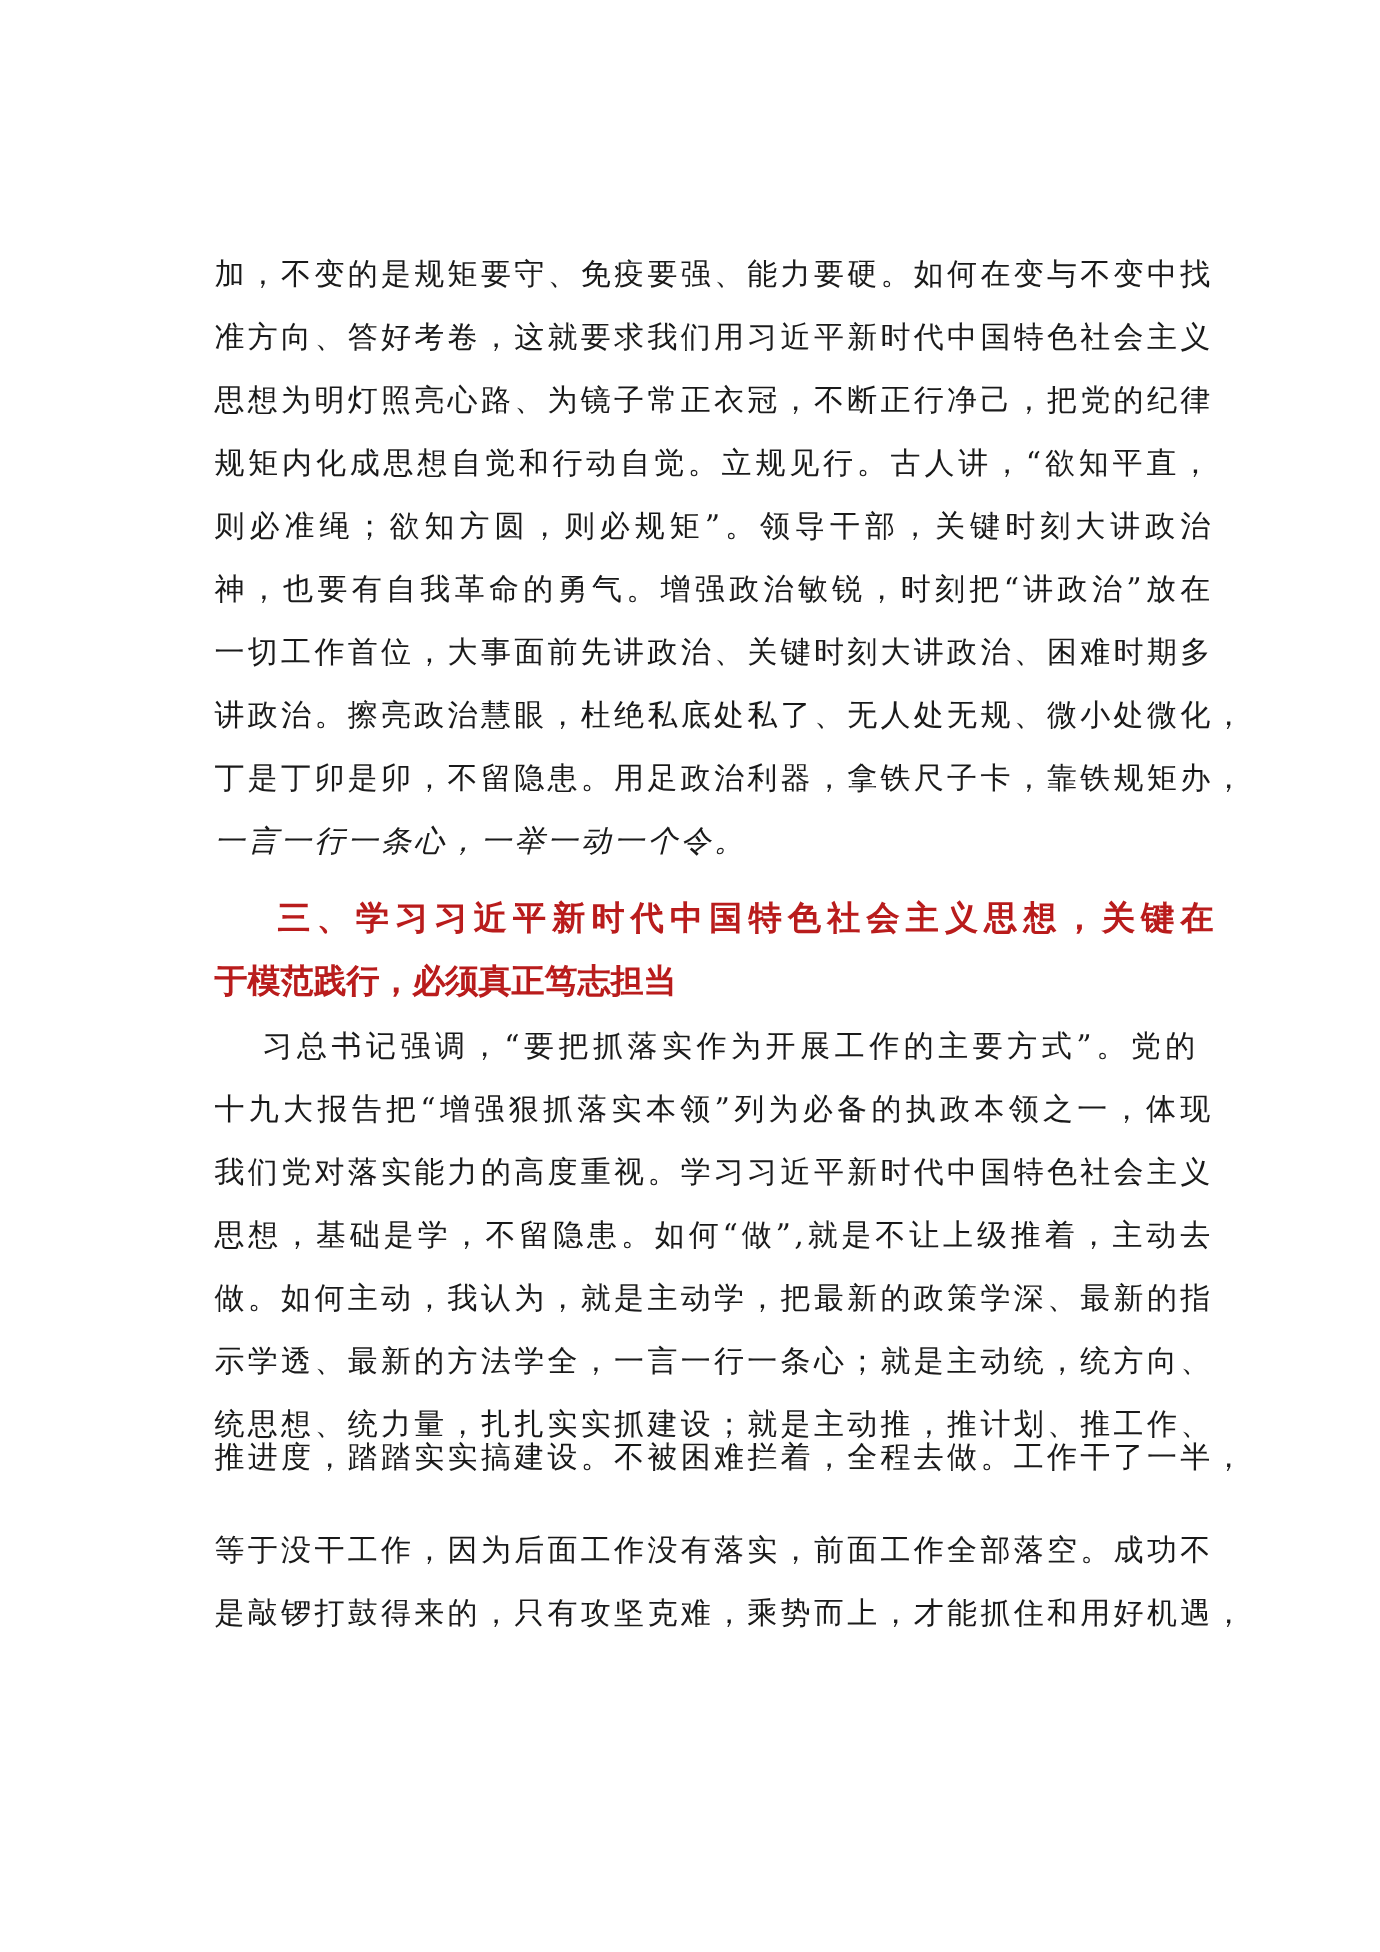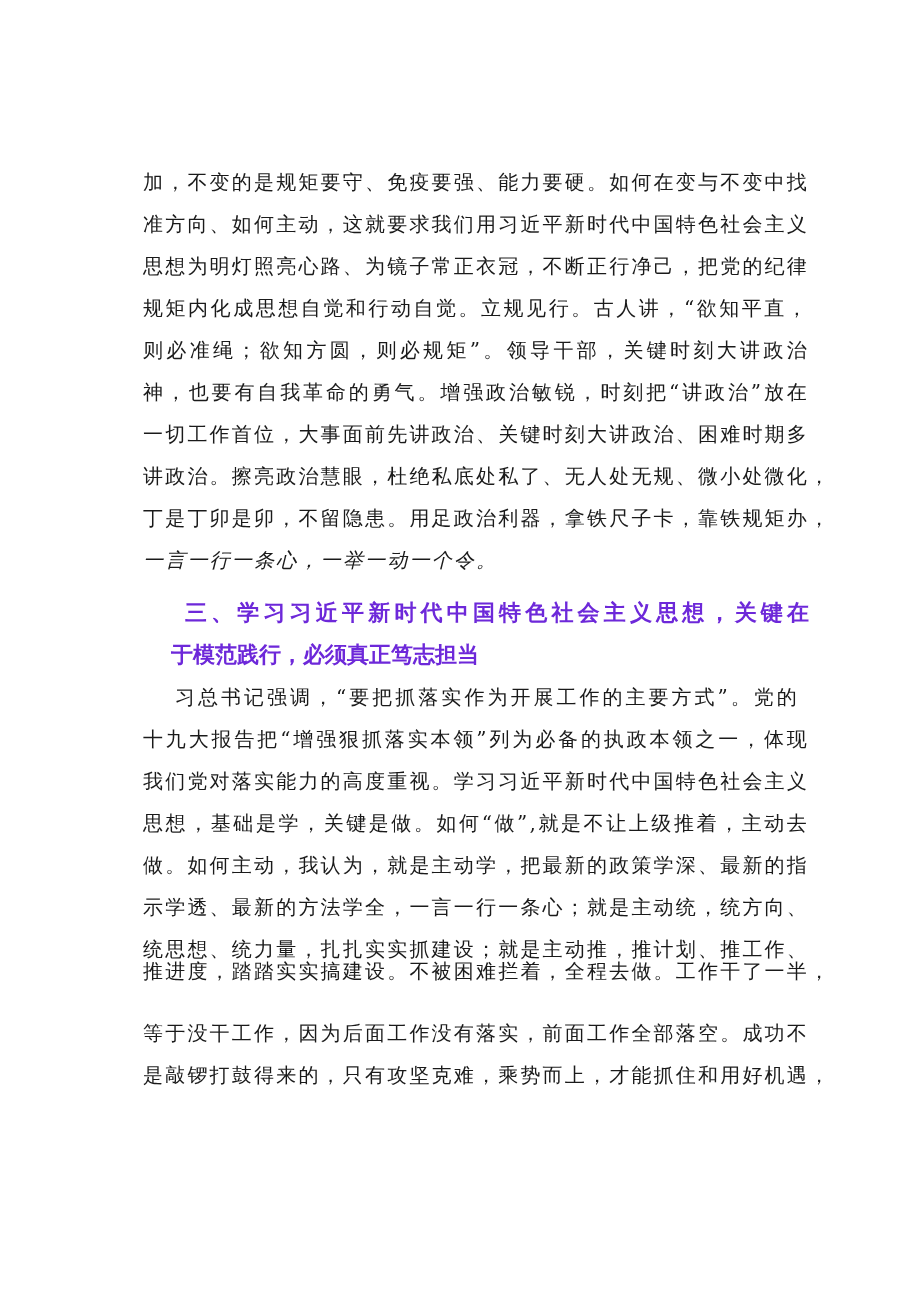--- a/index.html
+++ b/index.html
@@ -46,61 +46,60 @@
     .heading {
       position: absolute;
       left: 143px;
       width: 666px;
       height: 34px;
       font-family: "DejaVu Sans", "Liberation Sans", sans-serif;
       font-weight: bold;
       font-size: 22px;
       line-height: 34px;
       white-space: nowrap;
-      color: #6d28d9;
+      color: #b91c1c;
       text-align: justify;
       text-align-last: justify;
     }
     .heading.indent {
       left: 185px;
       width: 624px;
     }
     .heading.last {
       text-align-last: left;
-      margin-left: 28px;
     }
   </style>
 </head>
 <body>
 
 <div class="page">
 
   <div>
     <div class="line" style="top:167px">加，不变的是规矩要守、免疫要强、能力要硬。如何在变与不变中找</div>
-    <div class="line" style="top:209px">准方向、如何主动，这就要求我们用习近平新时代中国特色社会主义</div>
+    <div class="line" style="top:209px">准方向、答好考卷，这就要求我们用习近平新时代中国特色社会主义</div>
     <div class="line" style="top:251px">思想为明灯照亮心路、为镜子常正衣冠，不断正行净己，把党的纪律</div>
     <div class="line" style="top:293px">规矩内化成思想自觉和行动自觉。立规见行。古人讲，“欲知平直，</div>
     <div class="line" style="top:335px">则必准绳；欲知方圆，则必规矩”。领导干部，关键时刻大讲政治</div>
     <div class="line" style="top:377px">神，也要有自我革命的勇气。增强政治敏锐，时刻把“讲政治”放在</div>
     <div class="line" style="top:419px">一切工作首位，大事面前先讲政治、关键时刻大讲政治、困难时期多</div>
     <div class="line" style="top:461px">讲政治。擦亮政治慧眼，杜绝私底处私了、无人处无规、微小处微化，</div>
     <div class="line" style="top:503px">丁是丁卯是卯，不留隐患。用足政治利器，拿铁尺子卡，靠铁规矩办，</div>
     <div class="line last" style="top:545px">一言一行一条心，一举一动一个令。</div>
   </div>
 
   <div>
     <div class="heading indent" style="top:596px">三、学习习近平新时代中国特色社会主义思想，关键在</div>
     <div class="heading last" style="top:638px">于模范践行，必须真正笃志担当</div>
   </div>
 
   <div>
     <div class="line indent" style="top:682px">习总书记强调，“要把抓落实作为开展工作的主要方式”。党的</div>
     <div class="line" style="top:724px">十九大报告把“增强狠抓落实本领”列为必备的执政本领之一，体现</div>
     <div class="line" style="top:766px">我们党对落实能力的高度重视。学习习近平新时代中国特色社会主义</div>
-    <div class="line" style="top:808px">思想，基础是学，关键是做。如何“做”,就是不让上级推着，主动去</div>
+    <div class="line" style="top:808px">思想，基础是学，不留隐患。如何“做”,就是不让上级推着，主动去</div>
     <div class="line" style="top:850px">做。如何主动，我认为，就是主动学，把最新的政策学深、最新的指</div>
     <div class="line" style="top:892px">示学透、最新的方法学全，一言一行一条心；就是主动统，统方向、</div>
     <div class="line" style="top:934px">统思想、统力量，扎扎实实抓建设；就是主动推，推计划、推工作、</div>
     <div class="line" style="top:956px">推进度，踏踏实实搞建设。不被困难拦着，全程去做。工作干了一半，</div>
     <div class="line" style="top:1018px">等于没干工作，因为后面工作没有落实，前面工作全部落空。成功不</div>
     <div class="line" style="top:1060px">是敲锣打鼓得来的，只有攻坚克难，乘势而上，才能抓住和用好机遇，</div>
   </div>
 
 </div>
 

